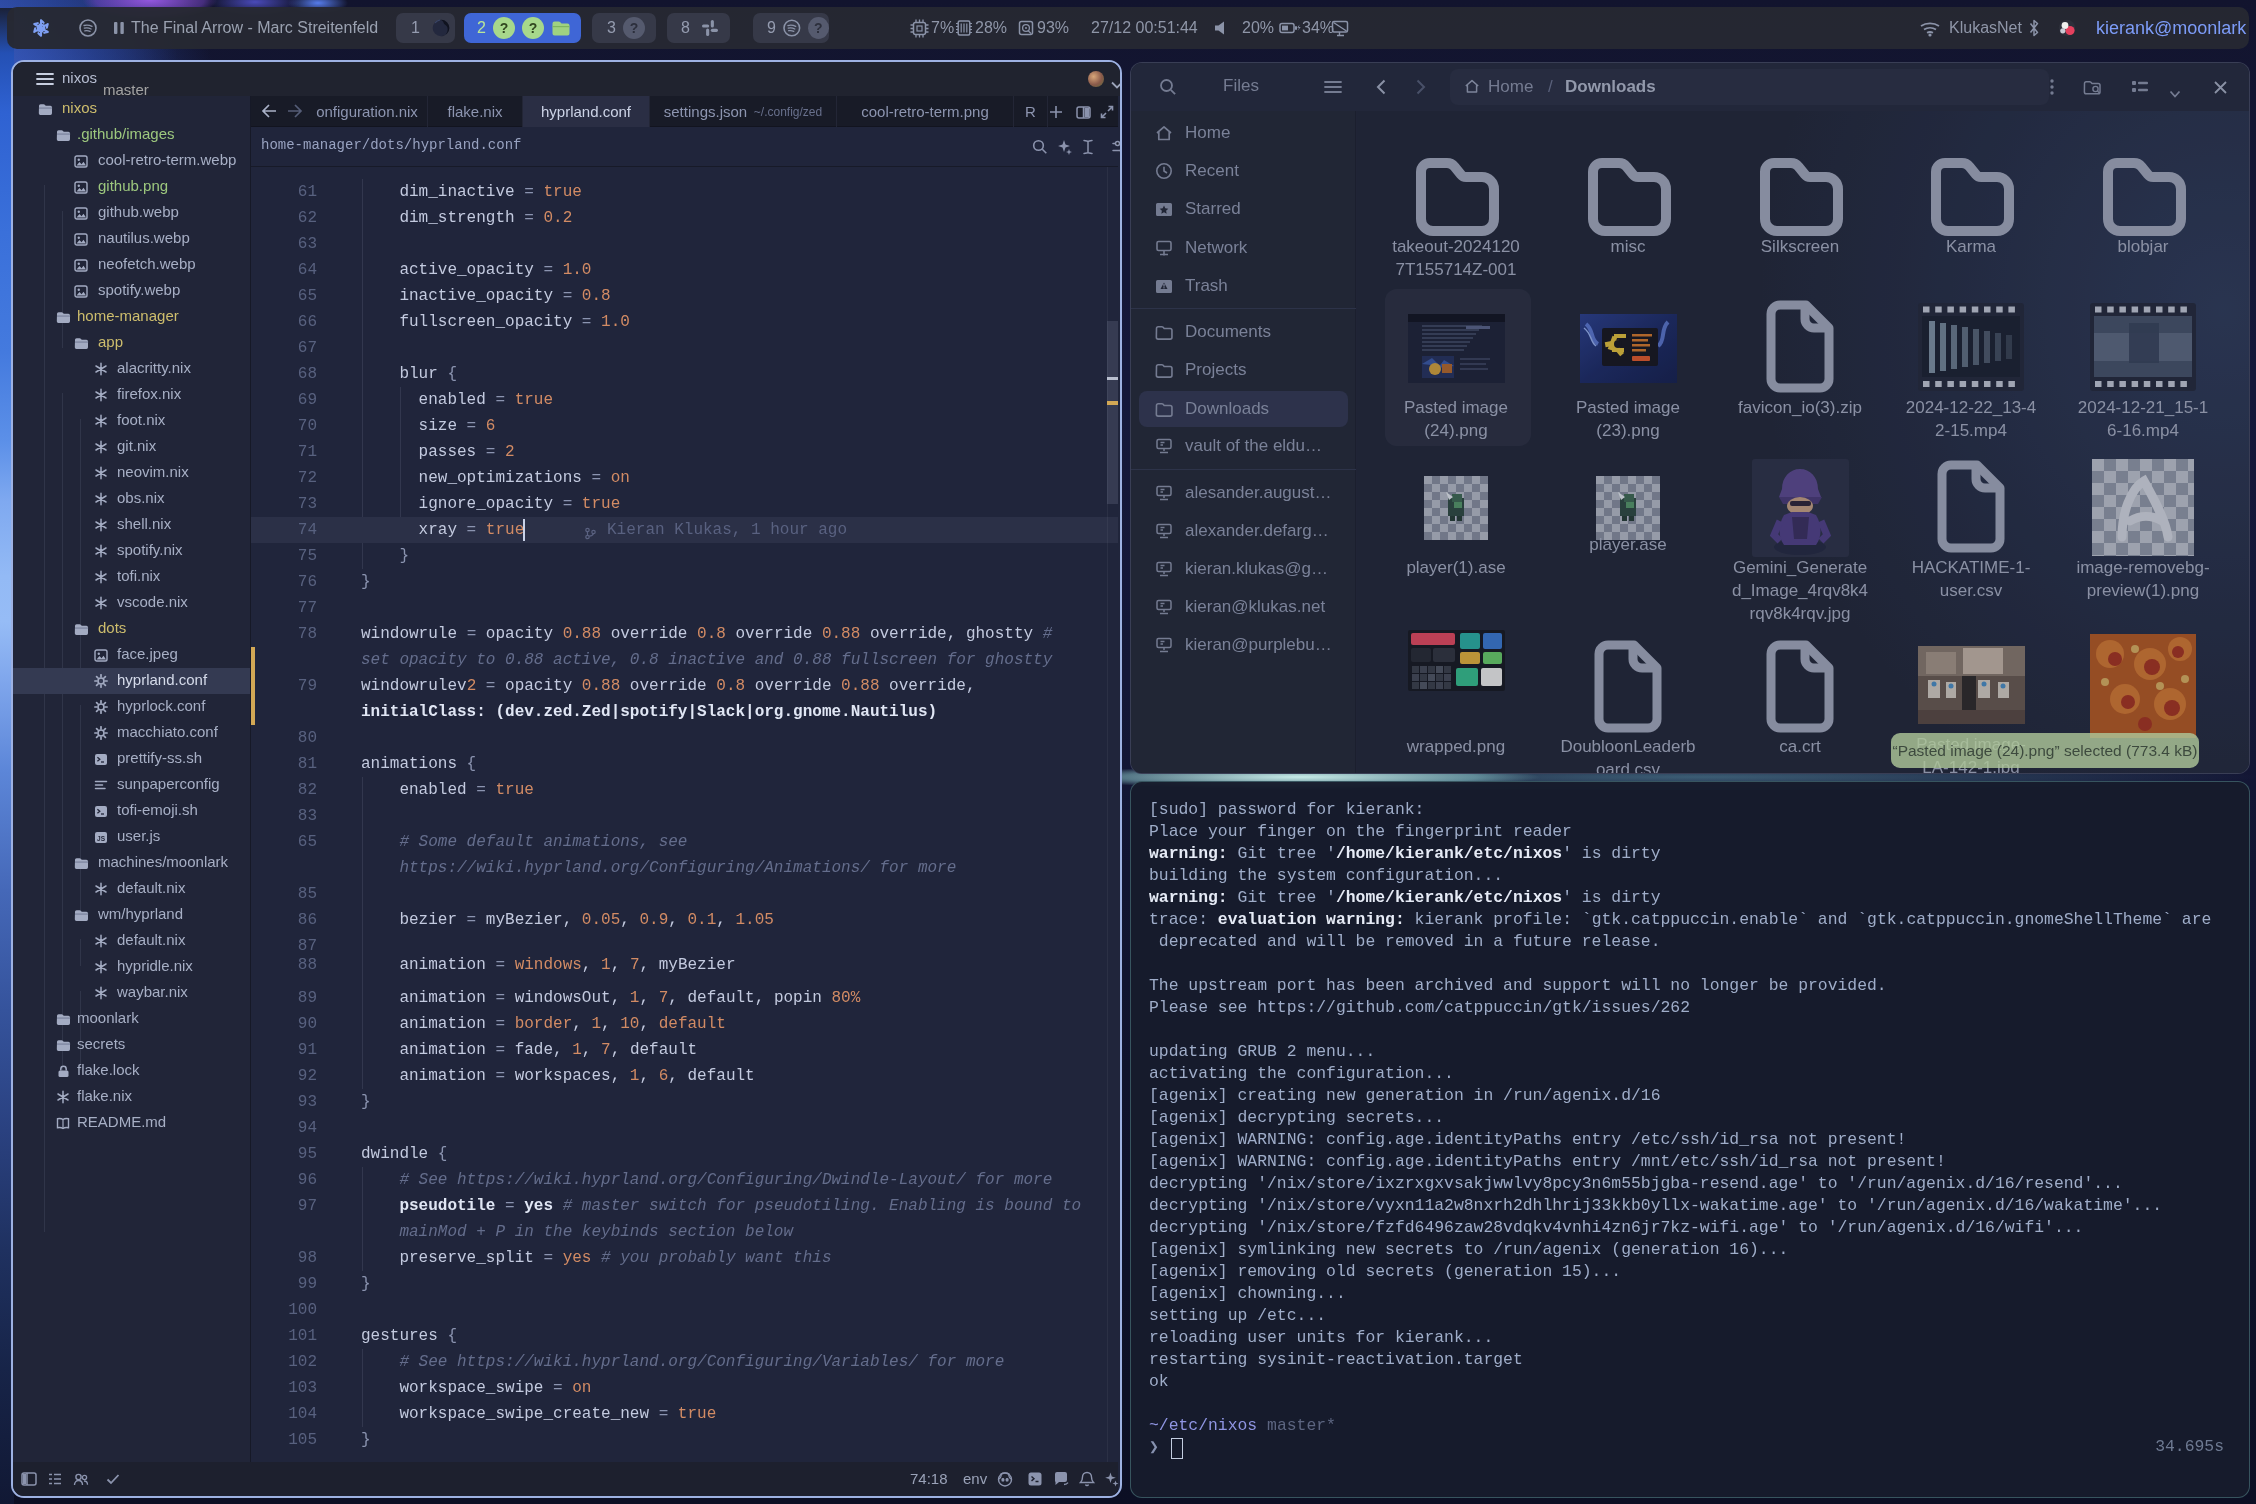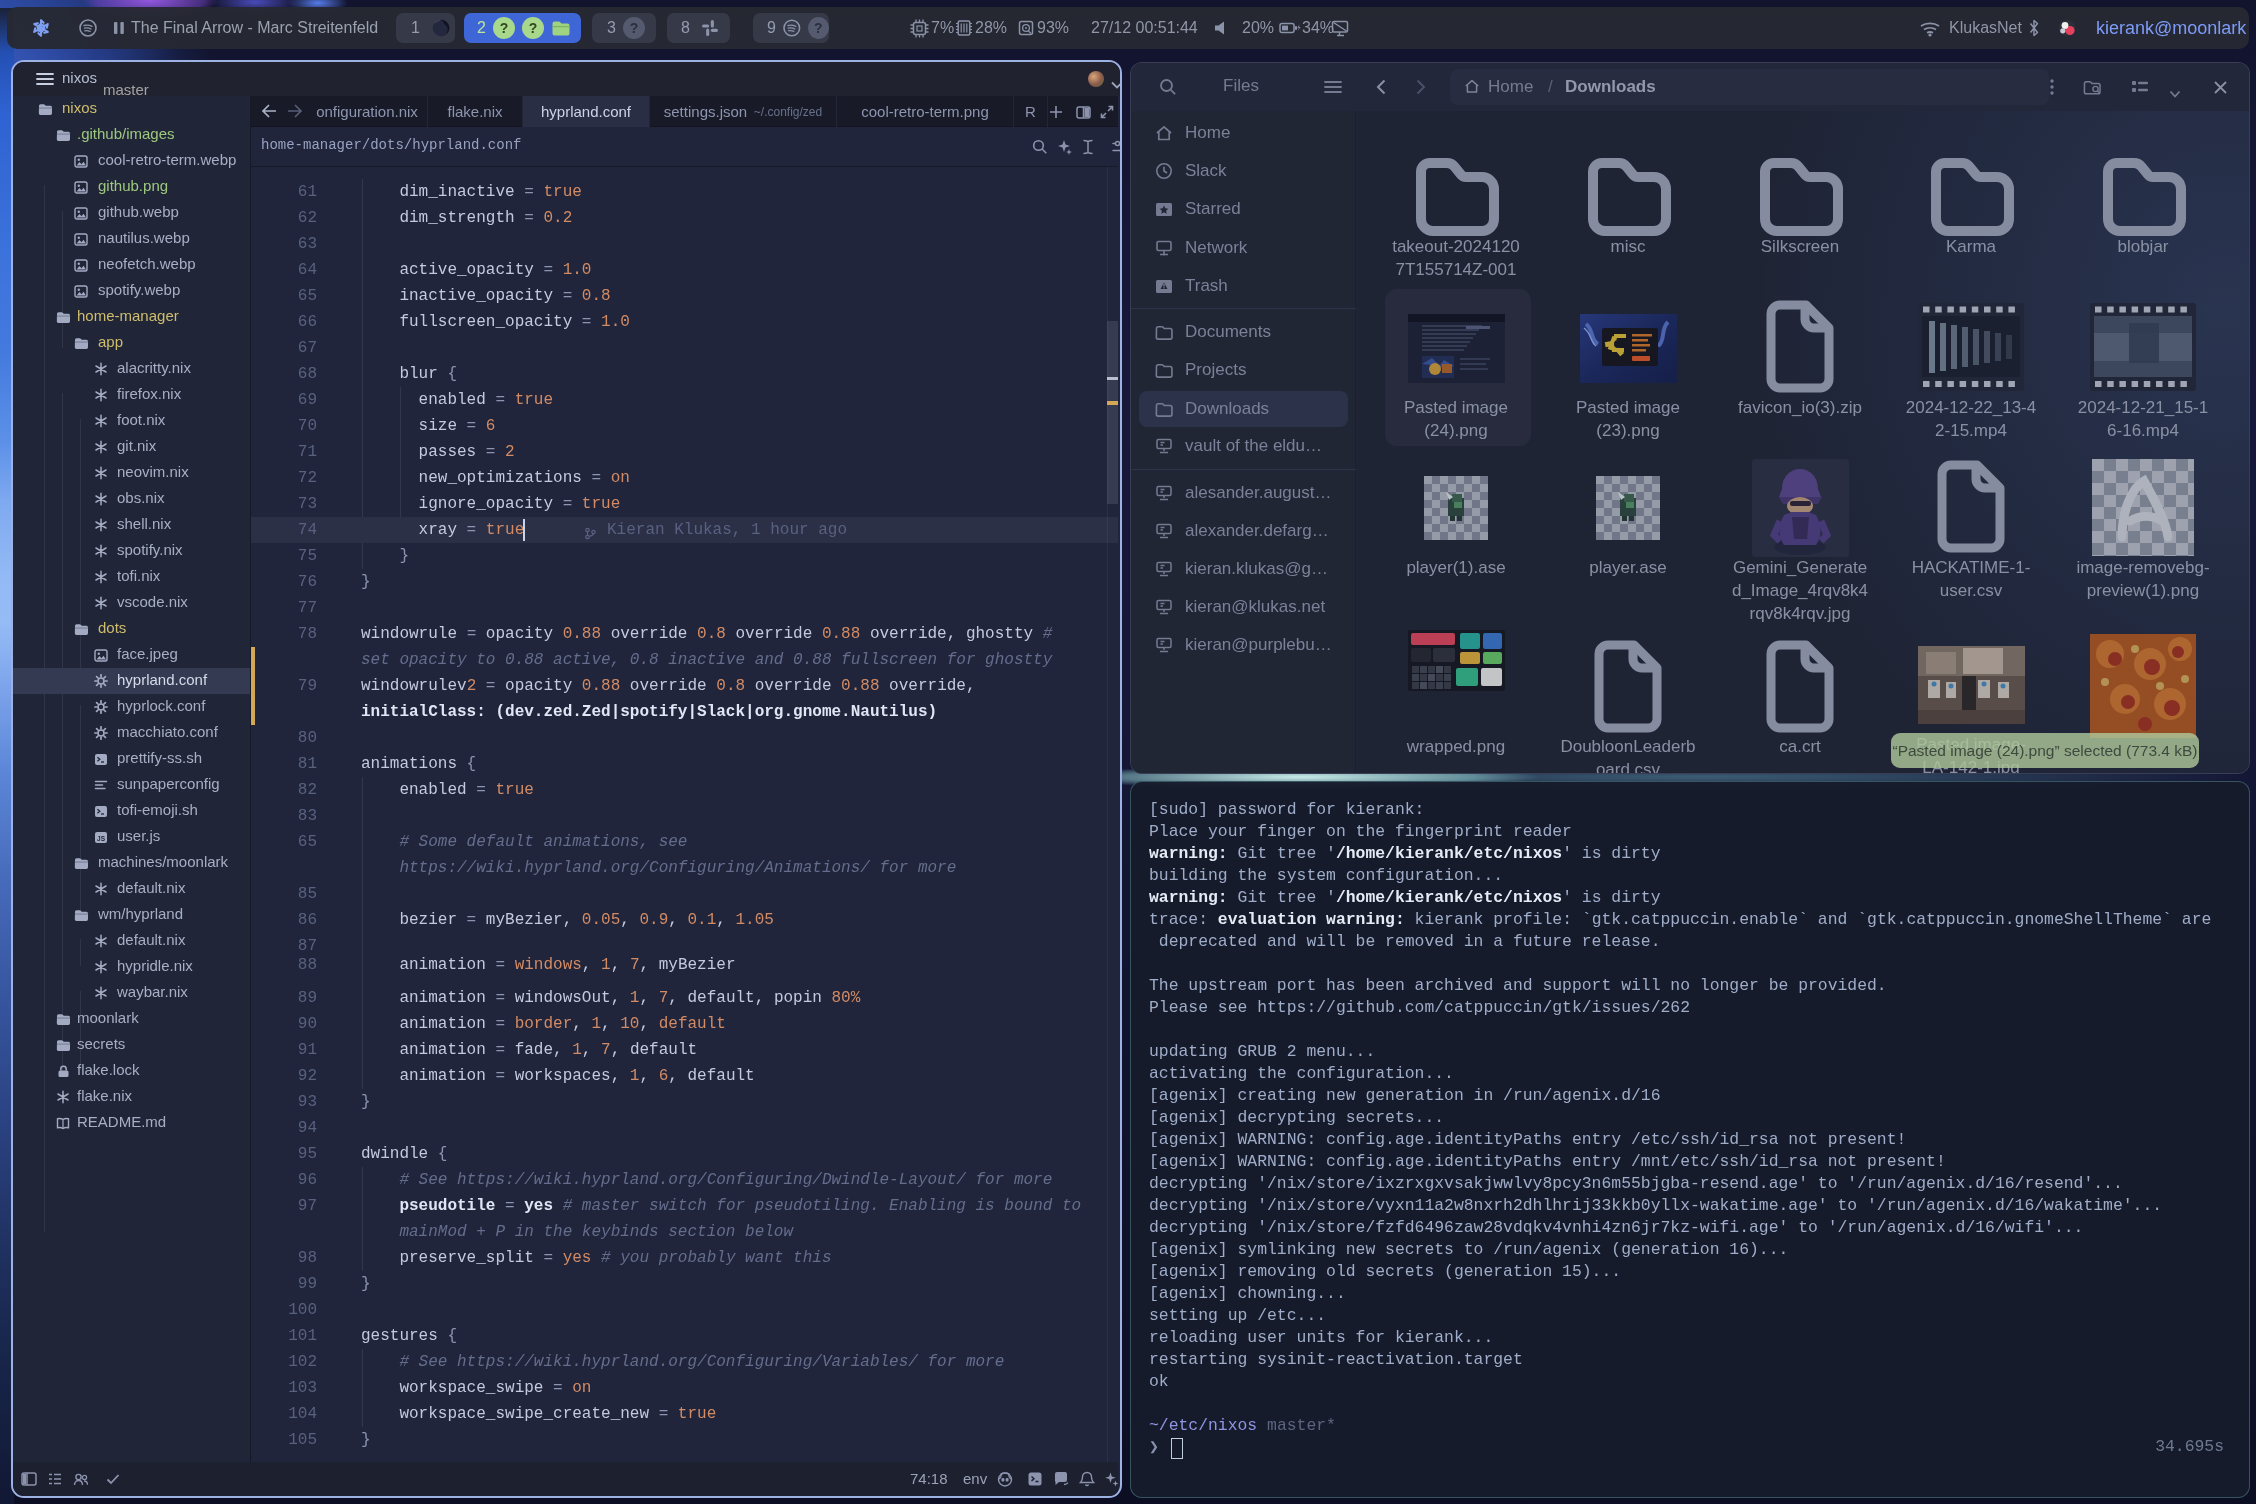--- a/index.html
+++ b/index.html
@@ -833,21 +833,21 @@
         </span>
         <span>Home</span>
       </div>
 <div class="srow" style="top:42px">
         <span class="ic">
           <svg width="18" height="18" viewBox="0 0 18 18">
             <circle cx="9" cy="9" r="7.2" fill="none" stroke="#8e95ac" stroke-width="1.6"></circle>
             <path d="M9 4.8 V9 l3 2" fill="none" stroke="#8e95ac" stroke-width="1.6"></path>
           </svg>
         </span>
-        <span>Slack</span>
+        <span>Recent</span>
       </div>
 <div class="srow" style="top:80px">
         <span class="ic">
           <svg width="18" height="17" viewBox="0 0 18 17">
             <path d="M2.5 2 h13 a1.5 1.5 0 0 1 1.5 1.5 v10 a1.5 1.5 0 0 1-1.5 1.5 h-13 A1.5 1.5 0 0 1 1 13.5 v-10 A1.5 1.5 0 0 1 2.5 2z" fill="#8e95ac"></path>
             <path d="M9 4.5 l1.3 2.8 3 .4 -2.2 2 .6 3 -2.7-1.5 -2.7 1.5 .6-3 -2.2-2 3-.4z" fill="#232838"></path>
           </svg>
         </span>
         <span>Starred</span>
       </div>
@@ -1235,21 +1235,21 @@
           <rect x="56" y="56" width="8" height="8" fill="#b9bec9"></rect>
           <g>
             <rect x="24" y="22" width="16" height="18" fill="#2e4a40"></rect>
             <rect x="28" y="18" width="10" height="8" fill="#3e6a52"></rect>
             <rect x="30" y="26" width="8" height="6" fill="#579a6a"></rect>
             <path d="M22 16 l7 5 -4 3z" fill="#e8eef2"></path>
             <rect x="26" y="40" width="5" height="5" fill="#243c34"></rect>
             <rect x="33" y="40" width="5" height="5" fill="#243c34"></rect>
           </g>
         </svg></span>
-<div class="cell" style="left:161px;top:445px;width:220px">player.ase</div>
+<div class="cell" style="left:161px;top:422px;width:220px">player.ase</div>
 <span class="abs" style="left:395px;top:348px"><svg width="97" height="98" viewBox="0 0 97 98">
           <rect width="97" height="98" rx="3" fill="#2c3147"></rect>
           <ellipse cx="48" cy="88" rx="26" ry="8" fill="#232840"></ellipse>
           <path d="M30 30 c0-12 8-20 18-20 s18 8 18 20 l3 8 h-42z" fill="#5d4a91"></path>
           <path d="M27 38 h43 l-4 7 h-35z" fill="#4a3a78"></path>
           <ellipse cx="48" cy="47" rx="13" ry="9" fill="#c9a384"></ellipse>
           <rect x="38" y="42" width="21" height="5" rx="2" fill="#2c2438"></rect>
           <path d="M32 56 c-6 10-6 22 0 30 h32 c6-8 6-20 0-30 l-8-3 h-16z" fill="#51408a"></path>
           <path d="M40 58 h17 l-2 22 h-13z" fill="#3a2f60"></path>
           <path d="M28 62 l-6 14 6 6M69 62 l6 14 -6 6" stroke="#51408a" stroke-width="7" fill="none"></path>

